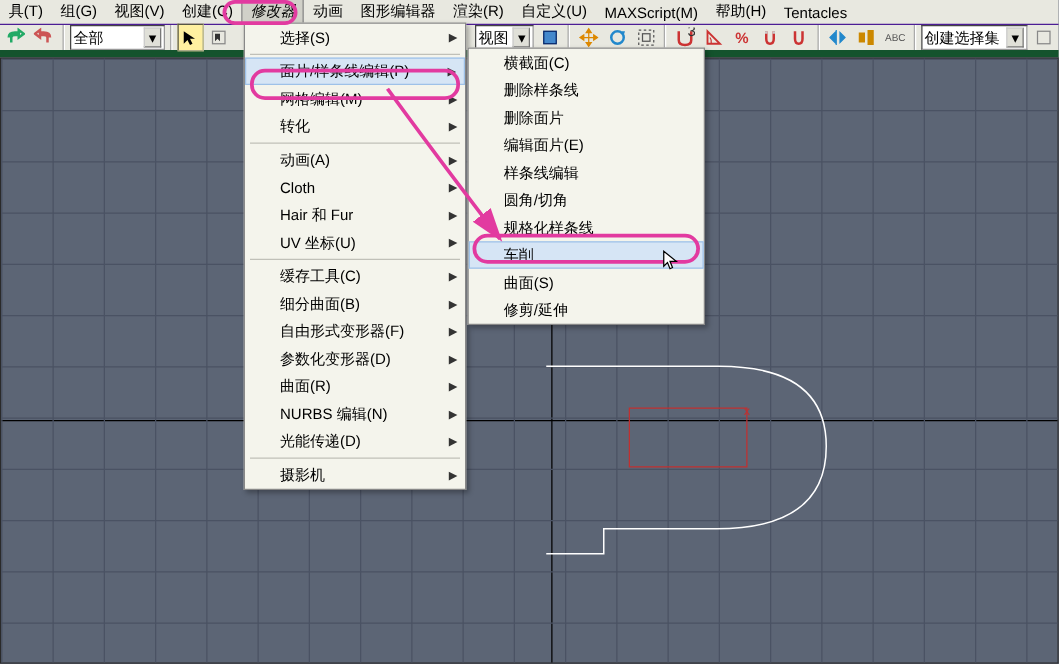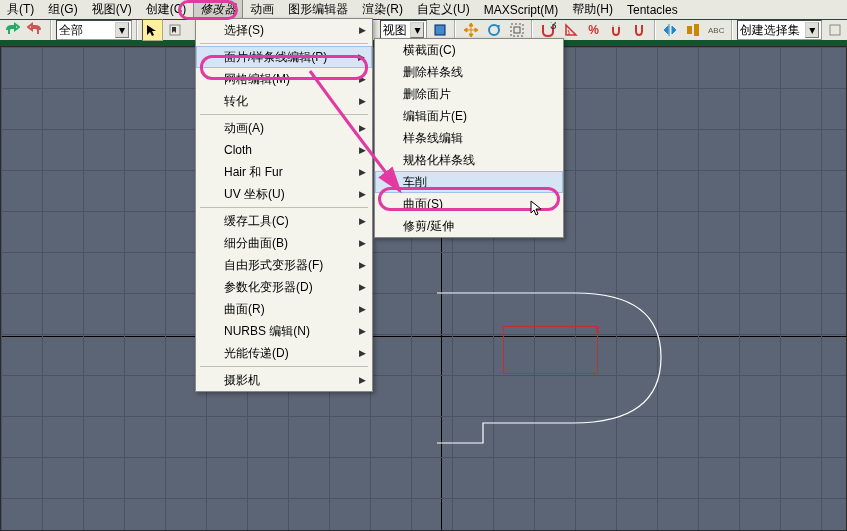--- a/index.html
+++ b/index.html
@@ -290,20 +290,23 @@
   <div class="row">
       <span>删除面片</span>
     </div>
   <div class="row">
       <span>编辑面片(E)</span>
     </div>
   <div class="row">
       <span>样条线编辑</span>
     </div>
   <div class="row">
+      <span>圆角/切角</span>
+    </div>
+  <div class="row">
       <span>规格化样条线</span>
     </div>
   <div class="row hl">
       <span>车削</span>
     </div>
   <div class="row">
       <span>曲面(S)</span>
     </div>
   <div class="row">
       <span>修剪/延伸</span>

